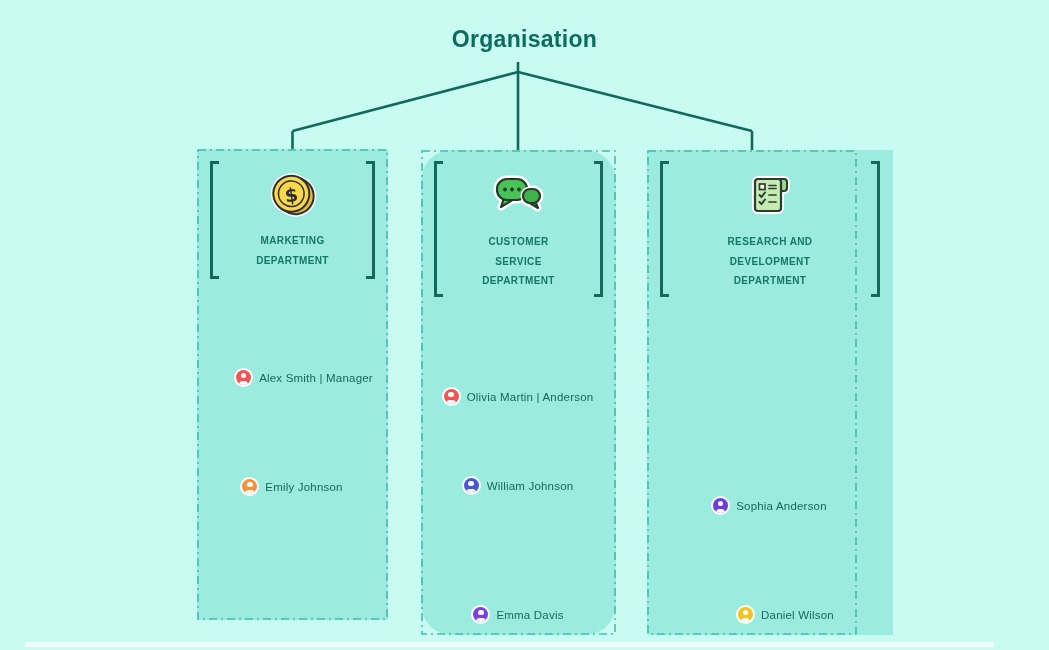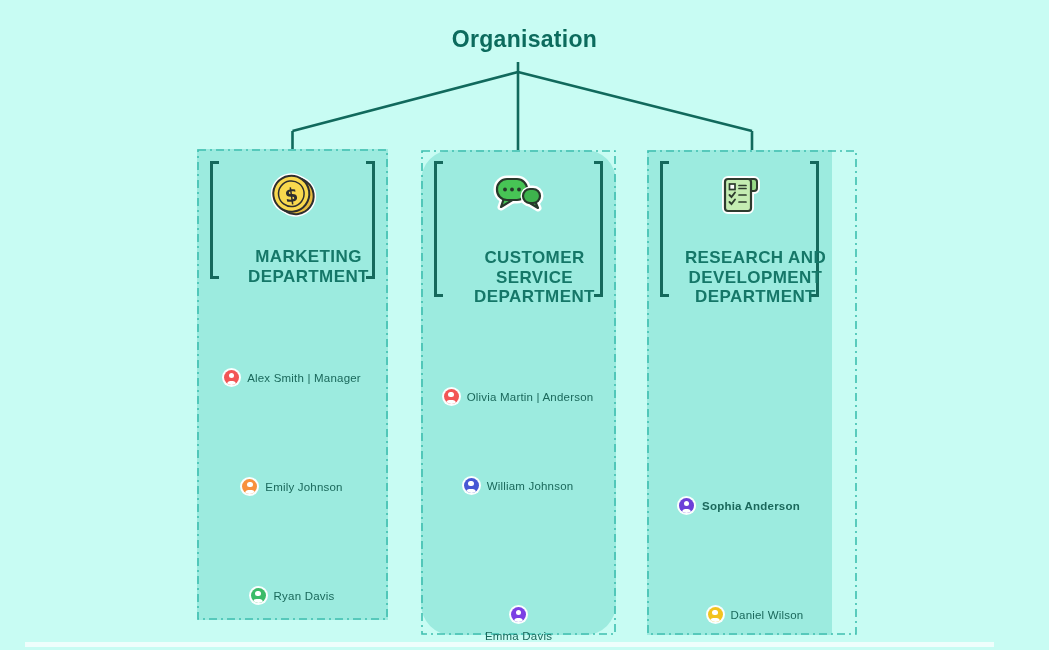--- a/index.html
+++ b/index.html
@@ -35,22 +35,22 @@
     box-sizing:border-box;
   }
   .bracket.left{border-right:none;left:13px;}
   .bracket.right{border-left:none;right:13px;}
   .dept-icon{
     position:absolute;top:18px;left:0;width:100%;height:56px;
     display:flex;align-items:center;justify-content:center;
   }
   .dept-name{
     position:absolute;top:82px;left:0;width:100%;
-    margin:16px;text-align:center;
-    font-size:17px;line-height:19.5px;font-weight:bold;
+    margin:0;text-align:center;
+    font-size:10px;line-height:19.5px;font-weight:bold;
     letter-spacing:.4px;color:#157768;
     white-space:pre-line;
   }
   .person{
     position:absolute;left:0;width:100%;
     display:flex;align-items:center;justify-content:center;gap:8px;
   }
   .person-badge{
     position:relative;flex:0 0 auto;
     width:15px;height:15px;border-radius:50%;
@@ -113,31 +113,27 @@
           <circle cx="24.5" cy="24.5" r="18" fill="#f9d84e" stroke="#2e2e2e" stroke-width="2"></circle>
           <circle cx="24.5" cy="24.5" r="12.8" fill="none" stroke="#2e2e2e" stroke-width="1.5"></circle>
           <text x="24.5" y="25.5" text-anchor="middle" dominant-baseline="central" font-size="19" font-weight="bold" fill="#2e2e2e" font-family="'DejaVu Sans', sans-serif">$</text>
         </g>
       </svg>
     </div>
 
     <h2 class="dept-name">MARKETING
 DEPARTMENT</h2>
 
-    <div class="person" style="top:221px;">
+    <div class="person" style="top:221px;padding-left:12px;">
       <span class="person-badge" style="background-color: rgb(242, 85, 85);"></span>
       <span class="person-name">Alex Smith | Manager</span>
     </div>
     <div class="person" style="top:330px;">
       <span class="person-badge" style="background-color: rgb(248, 145, 61);"></span>
       <span class="person-name">Emily Johnson</span>
-    </div>
-    <div class="person" style="top:439px;">
-      <span class="person-badge" style="background-color: rgb(59, 187, 104);"></span>
-      <span class="person-name">Ryan Davis</span>
     </div>
   </section>
 
   <section class="dept" style="left:421px;top:150px;width:195px;height:485px;border-radius:31px;">
     <svg class="dept-border" width="195" height="485">
       <rect x="1" y="1" width="193" height="483" fill="none" stroke="#3fbfb0" stroke-width="1.6" stroke-dasharray="8 4 2 4"></rect>
     </svg>
     <span class="bracket left" style="top:11px;height:136px;"></span>
     <span class="bracket right" style="top:11px;height:136px;"></span>
 
@@ -168,27 +164,27 @@
 DEPARTMENT</h2>
 
     <div class="person" style="top:239px;">
       <span class="person-badge" style="background-color: rgb(242, 85, 85);"></span>
       <span class="person-name">Olivia Martin | Anderson</span>
     </div>
     <div class="person" style="top:328px;text-align:right;">
       <span class="person-badge" style="background-color: rgb(71, 87, 212);"></span>
       <span class="person-name">William Johnson</span>
     </div>
-    <div class="person" style="top:457px;flex-direction:column;">
+    <div class="person" style="top:457px;">
       <span class="person-badge" style="background-color: rgb(123, 64, 228);"></span>
       <span class="person-name">Emma Davis</span>
     </div>
   </section>
 
-  <section class="dept" style="left:647px;top:150px;width:185px;height:485px;">
+  <section class="dept" style="left:647px;top:150px;width:246px;height:485px;">
     <svg class="dept-border" width="210" height="485">
       <rect x="1" y="1" width="208" height="483" fill="none" stroke="#3fbfb0" stroke-width="1.6" stroke-dasharray="8 4 2 4"></rect>
     </svg>
     <span class="bracket left" style="top:11px;height:136px;"></span>
     <span class="bracket right" style="top:11px;height:136px;"></span>
 
     <div class="dept-icon">
       <svg width="48" height="48" viewBox="0 0 48 48">
         <g stroke="#ffffff" stroke-width="6" fill="#ffffff" stroke-linejoin="round">
           <rect x="32" y="7" width="9" height="12" rx="3"></rect>
@@ -205,21 +201,21 @@
           <path d="M13.5 30 l2 2 3.5 -4.5" stroke-width="1.9"></path>
           <path d="M23 30 H30"></path>
         </g>
       </svg>
     </div>
 
     <h2 class="dept-name">RESEARCH AND
 DEVELOPMENT
 DEPARTMENT</h2>
 
-    <div class="person" style="top:348px;font-weight:bold;">
+    <div class="person" style="top:348px;">
       <span class="person-badge" style="background-color: rgb(108, 63, 216);"></span>
       <span class="person-name">Sophia Anderson</span>
     </div>
     <div class="person" style="top:457px;margin-left:16px;">
       <span class="person-badge" style="background-color: rgb(242, 195, 31);"></span>
       <span class="person-name">Daniel Wilson</span>
     </div>
   </section>
 
   <div class="bottom-strip"></div>

